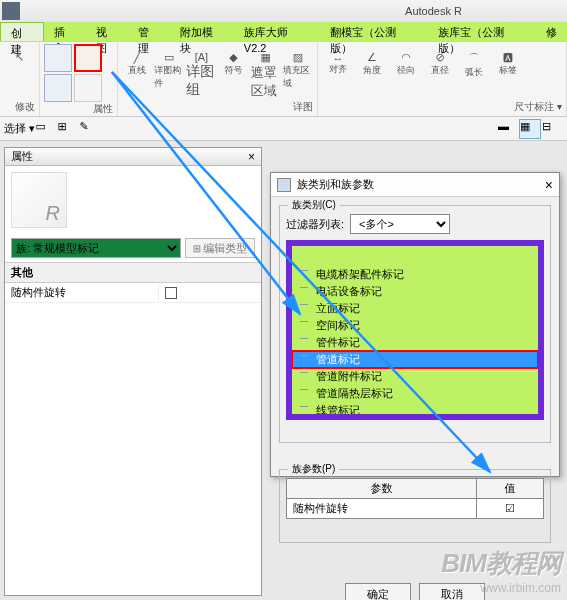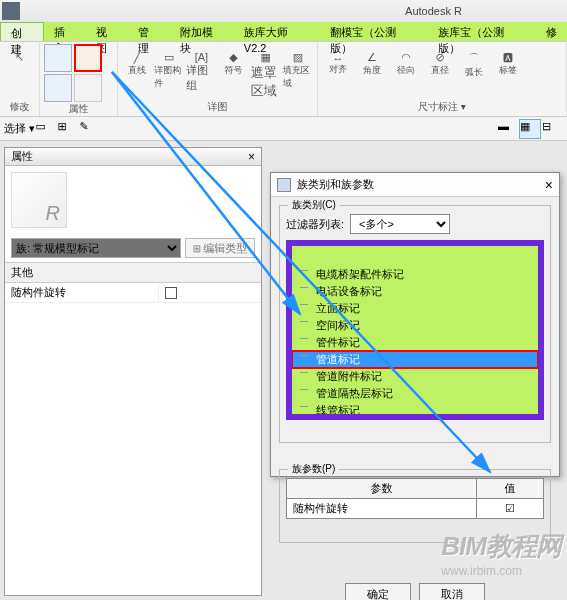--- a/index.html
+++ b/index.html
@@ -7,36 +7,36 @@
 .titlebar{height:22px;background:linear-gradient(#f4f4f4,#e6e6e6);text-align:center;line-height:22px;color:#444;white-space:nowrap;padding-left:300px;overflow:hidden}
 .titlebar::before{content:"";position:absolute;left:2px;top:2px;width:18px;height:18px;background:#5a6a7a}
 .menubar{height:20px;background:#bef264;display:flex;border-bottom:1px solid #ccc}
 .mtab{padding:2px 10px;line-height:16px;cursor:pointer}
 .mtab.active{background:#e6f3d8;border:1px solid #8cc63f;border-bottom:none}
 .ribbon{height:75px;background:#f5f5f5;border-bottom:1px solid #ccc;display:flex}
 .rgroup{border-right:1px solid #ddd;padding:2px 4px;display:flex;flex-direction:column;justify-content:space-between}
 .ricons{display:flex;gap:2px;flex:1;align-items:center}
 .ricon{width:32px;height:50px;display:flex;flex-direction:column;align-items:center;justify-content:flex-start;padding-top:4px;color:#555}
 .ricon-sm{width:28px;height:28px;border:1px solid transparent}
-.rlabel{text-align:center;color:#555;font-size:10px}
+.rlabel{text-align:right;color:#555;font-size:10px}
 .highlight-box{border:2px solid red}
 .subtool{height:24px;background:#f4f4f4;border-bottom:1px solid #ccc;display:flex;align-items:center;padding:0 4px}
 .stbtn{width:22px;height:20px;border:1px solid transparent}
 .main{display:flex;height:calc(100% - 141px)}
 .leftpanel{width:258px;background:#fff;border:1px solid #999;margin:6px 4px 4px 4px}
 .panelhdr{height:18px;background:linear-gradient(#fdfdfd,#e4e4e4);border-bottom:1px solid #bbb;padding:0 6px;display:flex;justify-content:space-between;align-items:center}
 .closebtn{font-family:Arial;font-size:12px;cursor:pointer}
 .preview{height:68px;display:flex;align-items:center;padding:6px}
 .preview-icon{width:56px;height:56px;border:1px solid #ddd;background:linear-gradient(135deg,#fff,#eee);position:relative}
 .preview-icon::after{content:"R";position:absolute;right:6px;bottom:2px;color:#999;font-family:Arial;font-size:20px;font-style:italic}
 .typesel{display:flex;align-items:center;padding:4px 6px;gap:4px}
-.typesel select{flex:1;height:20px;border:1px solid #aaa;background:#737373}
+.typesel select{flex:1;height:20px;border:1px solid #aaa;background:#15803d}
 .editbtn{width:70px;height:20px;border:1px solid #bbb;background:#f4f4f4;font-size:10px;color:#777;display:flex;align-items:center;justify-content:center;gap:2px}
 .propgrid{border-top:1px solid #ccc}
-.catrow{background:#f0f0f0;border-bottom:1px solid #ccc;padding:2px 6px;font-weight:normal}
+.catrow{background:#f0f0f0;border-bottom:1px solid #ccc;padding:2px 6px;font-weight:bold}
 .proprow{display:flex;border-bottom:1px solid #eee;height:20px}
 .propname{width:60%;padding:2px 6px;border-right:1px solid #eee}
 .propval{width:40%;padding:2px 6px;display:flex;align-items:center}
 .cb{width:12px;height:12px;border:1px solid #555;background:#fff}
 .dialog{position:absolute;left:270px;top:172px;width:290px;height:305px;background:#f0f0f0;border:1px solid #888;box-shadow:2px 2px 6px rgba(0,0,0,.3)}
 .dlgtitle{height:24px;display:flex;align-items:center;padding:0 6px;border-bottom:1px solid #ccc;background:#fdfdfd}
 .dlgtitle .ico{width:14px;height:14px;border:1px solid #888;background:#cde;margin-right:6px}
 .dlgtitle .x{margin-left:auto;font-family:Arial;font-size:14px;cursor:pointer}
 .dlgbody{padding:8px}
 .grp{border:1px solid #bbb;padding:8px 6px 6px 6px;margin-bottom:26px;position:relative}
@@ -46,21 +46,21 @@
 .listbox{height:180px;border:6px solid #6d28d9;background:#bef264;overflow:auto;padding:20px 0}
 .li{padding:1px 2px 1px 24px;white-space:nowrap;position:relative}
 .li::before{content:"";position:absolute;left:8px;top:4px;width:8px;height:1px;background:#999}
 .li.selected{background:#3399ff;color:#fff}
 .li.hl{outline:2px solid red;outline-offset:-1px}
 .paramtbl{width:100%;border:1px solid #888;border-collapse:collapse}
 .paramtbl th,.paramtbl td{border:1px solid #888;padding:2px 6px;text-align:center;font-weight:normal;background:#fff;height:18px}
 .paramtbl th{background:#f4f4f4}
 .dlgbtns{display:flex;justify-content:center;gap:8px;padding:6px}
 .btn{width:66px;height:22px;border:1px solid #888;background:#f4f4f4}
-.watermark{position:absolute;right:6px;bottom:22px;font-family:Arial}
+.watermark{position:absolute;right:6px;bottom:5px;text-align:right;font-family:Arial}
 .watermark .l1{font-size:26px;font-weight:900;color:#bbb;font-style:italic;letter-spacing:-1px;text-shadow:1px 1px 0 #fff}
 .watermark .l2{font-size:12px;color:#bbb}
 svg.arrows{position:absolute;left:0;top:0;pointer-events:none}
 </style>
 </head>
 <body>
 
 <div class="titlebar"><span>Autodesk R</span></div>
 
 <div class="menubar">
@@ -88,21 +88,21 @@
       <div class="ricon-sm highlight-box" style="background:#f8f0e8"></div>
       <div class="ricon-sm" style="background:#e8f0f8;border:1px solid #aac"></div>
       <div class="ricon-sm" style="background:#f4f4f4;border:1px solid #ccc"></div>
     </div>
     <div class="rlabel">属性</div>
   </div>
   <div class="rgroup" style="width:200px">
     <div class="ricons">
       <div class="ricon">╱<div style="font-size:9px">直线</div></div>
       <div class="ricon">▭<div style="font-size:9px">详图构件</div></div>
-      <div class="ricon">[A]<div style="font-size:11px">详图组</div></div>
+      <div class="ricon">[A]<div style="font-size:14px">详图组</div></div>
       <div class="ricon">◆<div style="font-size:9px">符号</div></div>
       <div class="ricon">▦<div style="font-size:13px">遮罩区域</div></div>
       <div class="ricon">▨<div style="font-size:9px">填充区域</div></div>
     </div>
     <div class="rlabel">详图</div>
   </div>
   <div class="rgroup" style="flex:1">
     <div class="ricons">
       <div class="ricon">↔<div style="font-size:9px">对齐</div></div>
       <div class="ricon">∠<div style="font-size:9px">角度</div></div>

